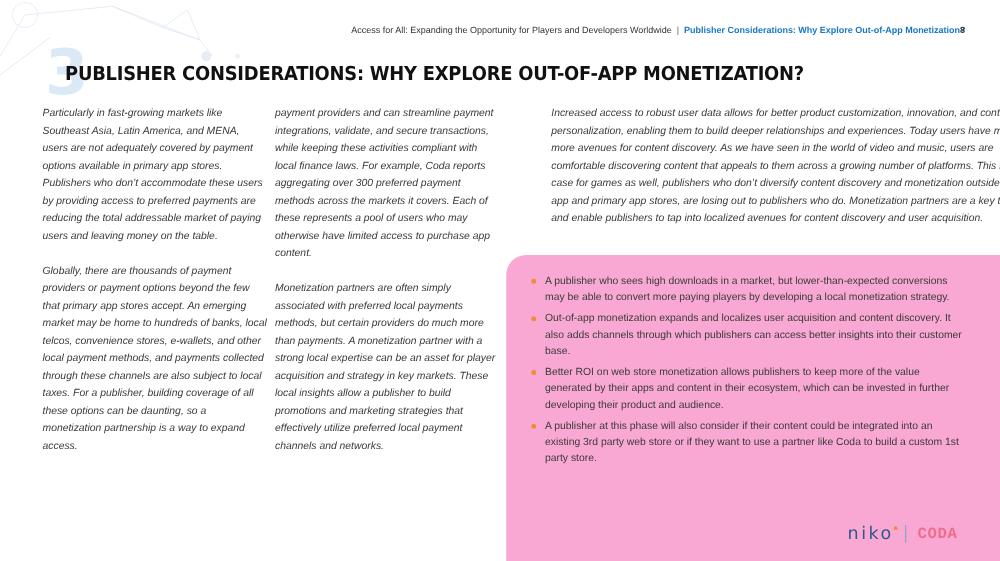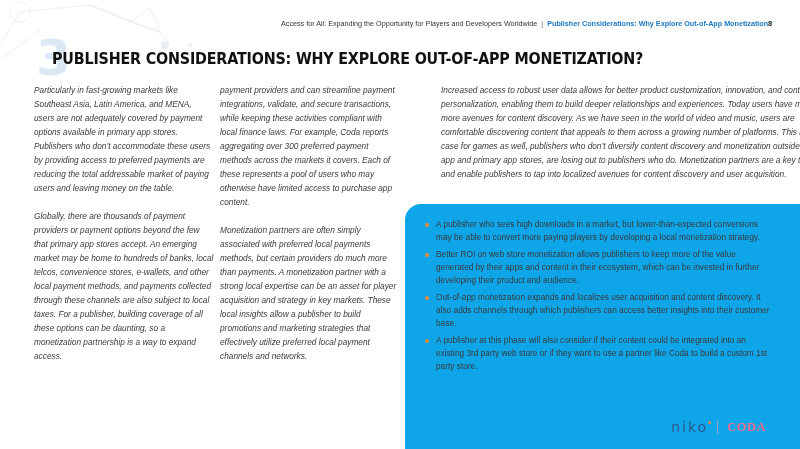--- a/index.html
+++ b/index.html
@@ -34,21 +34,21 @@
   .col {
     position: absolute; font-size: 8.3px; line-height: 14px; color: #3a3a3a; font-style: italic;
   }
   .col p { margin-bottom: 14px; }
   .col1 { left: 34px; top: 83px; width: 180px; }
   .col2 { left: 220px; top: 83px; width: 180px; }
   .col3 { left: 405px; top: 83px; width: 390px; margin-left: 36px; }
 
   .callout {
     position: absolute; left: 405px; top: 204px; right: 0; bottom: 0;
-    background: #0ea5e9; border-top-left-radius: 16px;
+    background: #f9a8d4; border-top-left-radius: 16px;
   }
   .callout ul { list-style: none; position: absolute; left: 20px; top: 14px; width: 345px; }
   .callout li {
     position: relative; padding-left: 11px; font-size: 8.3px; line-height: 13px;
     color: #3a3a3a; margin-bottom: 4px;
   }
   .callout li .bullet {
     position: absolute; left: 0; top: 5px; width: 4px; height: 4px; border-radius: 50%;
     background: #f28a3c;
   }
@@ -56,21 +56,21 @@
   .logos {
     position: absolute; right: 34px; bottom: 14px; display: flex; align-items: center; gap: 6px;
   }
   .logo-niko {
     font-family: "DejaVu Sans", sans-serif; font-size: 14px; letter-spacing: 2px;
     color: #2d5a8a; font-weight: normal; position: relative;
   }
   .logo-niko .dot { position: absolute; right: -3px; top: 2px; width: 3px; height: 3px; background: #f28a3c; border-radius: 50%; }
   .logo-divider { width: 1px; height: 14px; background: #8aa6c0; margin: 0 3px; }
   .logo-coda {
-    font-family: Liberation Serif, serif; font-weight: bold; font-size: 12.5px;
+    font-family: Liberation Mono, monospace; font-weight: bold; font-size: 12.5px;
     color: #f06c8c; letter-spacing: 0.5px;
   }
 </style>
 </head>
 <body>
 
 <svg class="deco deco-tl" viewBox="0 0 200 75">
   <g stroke="#dde6f2" stroke-width="0.6" fill="none">
     <line x1="20" y1="12" x2="90" y2="5"></line>
       <line x1="90" y1="5" x2="130" y2="22"></line>
@@ -122,22 +122,22 @@
   <p>Monetization partners are often simply associated with preferred local payments methods, but certain providers do much more than payments. A monetization partner with a strong local expertise can be an asset for player acquisition and strategy in key markets. These local insights allow a publisher to build promotions and marketing strategies that effectively utilize preferred local payment channels and networks.</p>
 </div>
 
 <div class="col col3">
   <p>Increased access to robust user data allows for better product customization, innovation, and content personalization, enabling them to build deeper relationships and experiences. Today users have many more avenues for content discovery. As we have seen in the world of video and music, users are comfortable discovering content that appeals to them across a growing number of platforms. This is the case for games as well, publishers who don’t diversify content discovery and monetization outside their app and primary app stores, are losing out to publishers who do. Monetization partners are a key to this, and enable publishers to tap into localized avenues for content discovery and user acquisition.</p>
 </div>
 
 <div class="callout">
   <ul>
     <li><span class="bullet"></span><span>A publisher who sees high downloads in a market, but lower-than-expected conversions may be able to convert more paying players by developing a local monetization strategy.</span></li>
+    <li><span class="bullet"></span><span>Out-of-app monetization expands and localizes user acquisition and content discovery. It also adds channels through which publishers can access better insights into their customer base.</span></li>
     <li><span class="bullet"></span><span>Better ROI on web store monetization allows publishers to keep more of the value generated by their apps and content in their ecosystem, which can be invested in further developing their product and audience.</span></li>
-    <li><span class="bullet"></span><span>Out-of-app monetization expands and localizes user acquisition and content discovery. It also adds channels through which publishers can access better insights into their customer base.</span></li>
     <li><span class="bullet"></span><span>A publisher at this phase will also consider if their content could be integrated into an existing 3rd party web store or if they want to use a partner like Coda to build a custom 1st party store.</span></li>
   </ul>
 </div>
 
 <div class="logos">
   <span class="logo-niko"><span>niko</span><span class="dot"></span></span>
   <span class="logo-divider"></span>
   <span class="logo-coda">CODA</span>
 </div>
 

